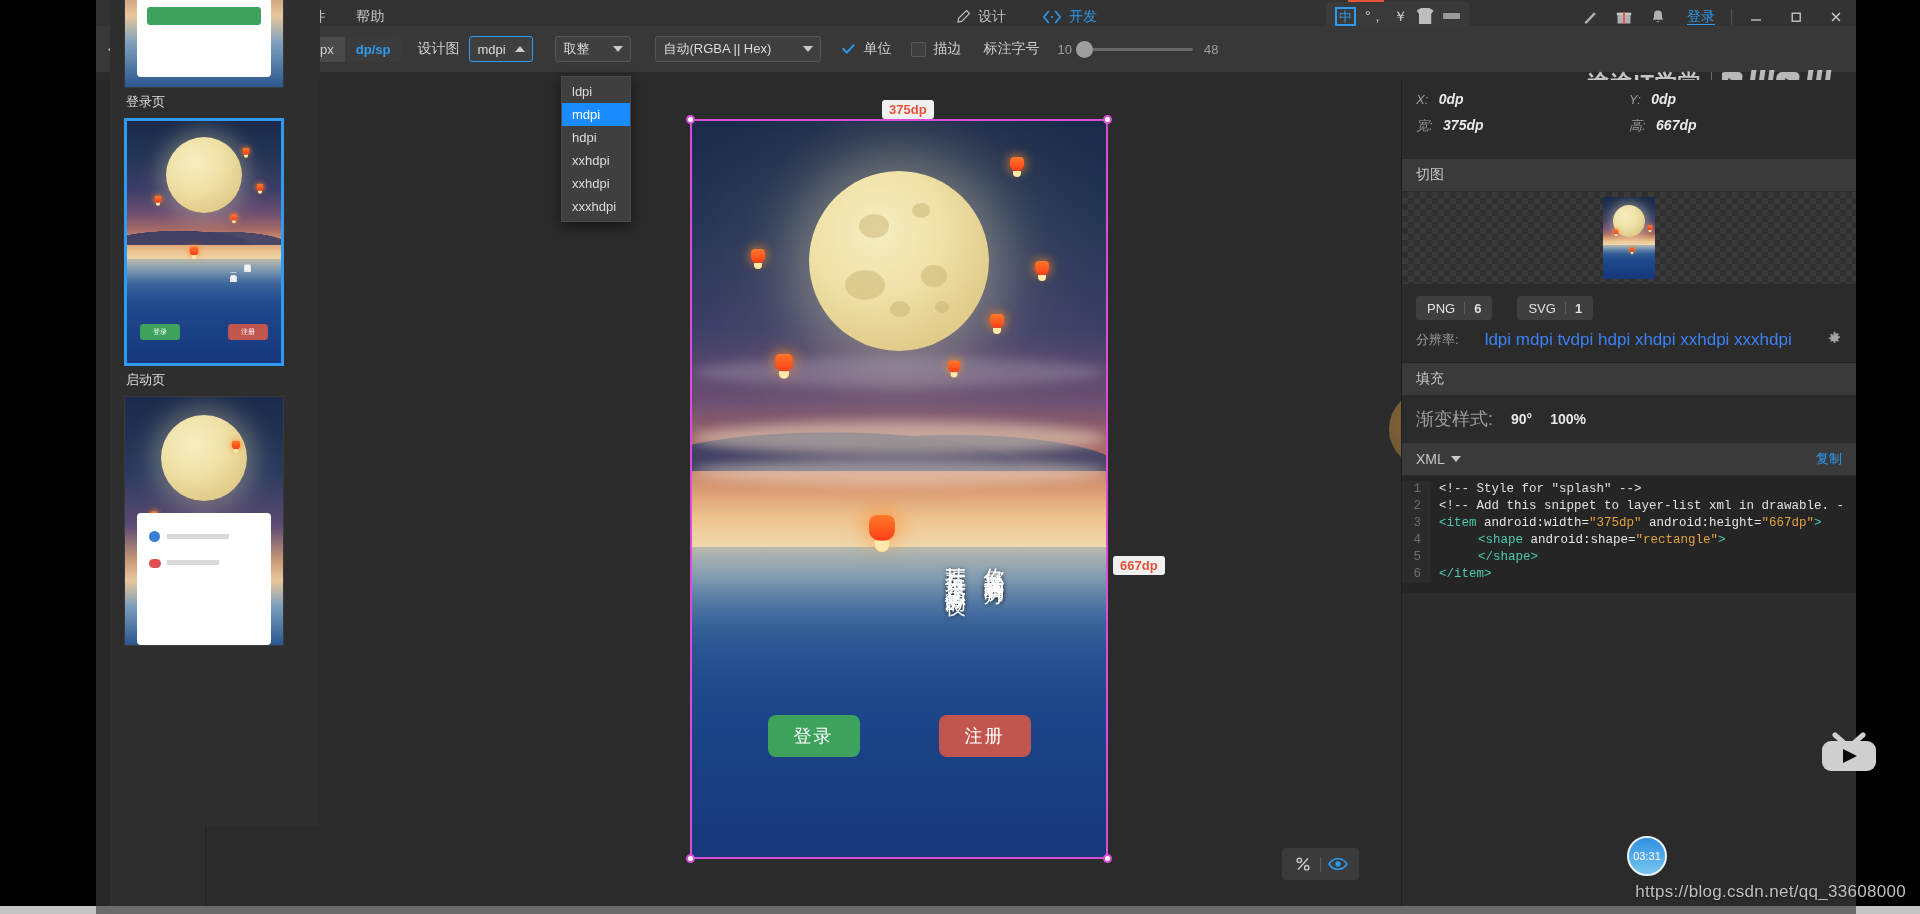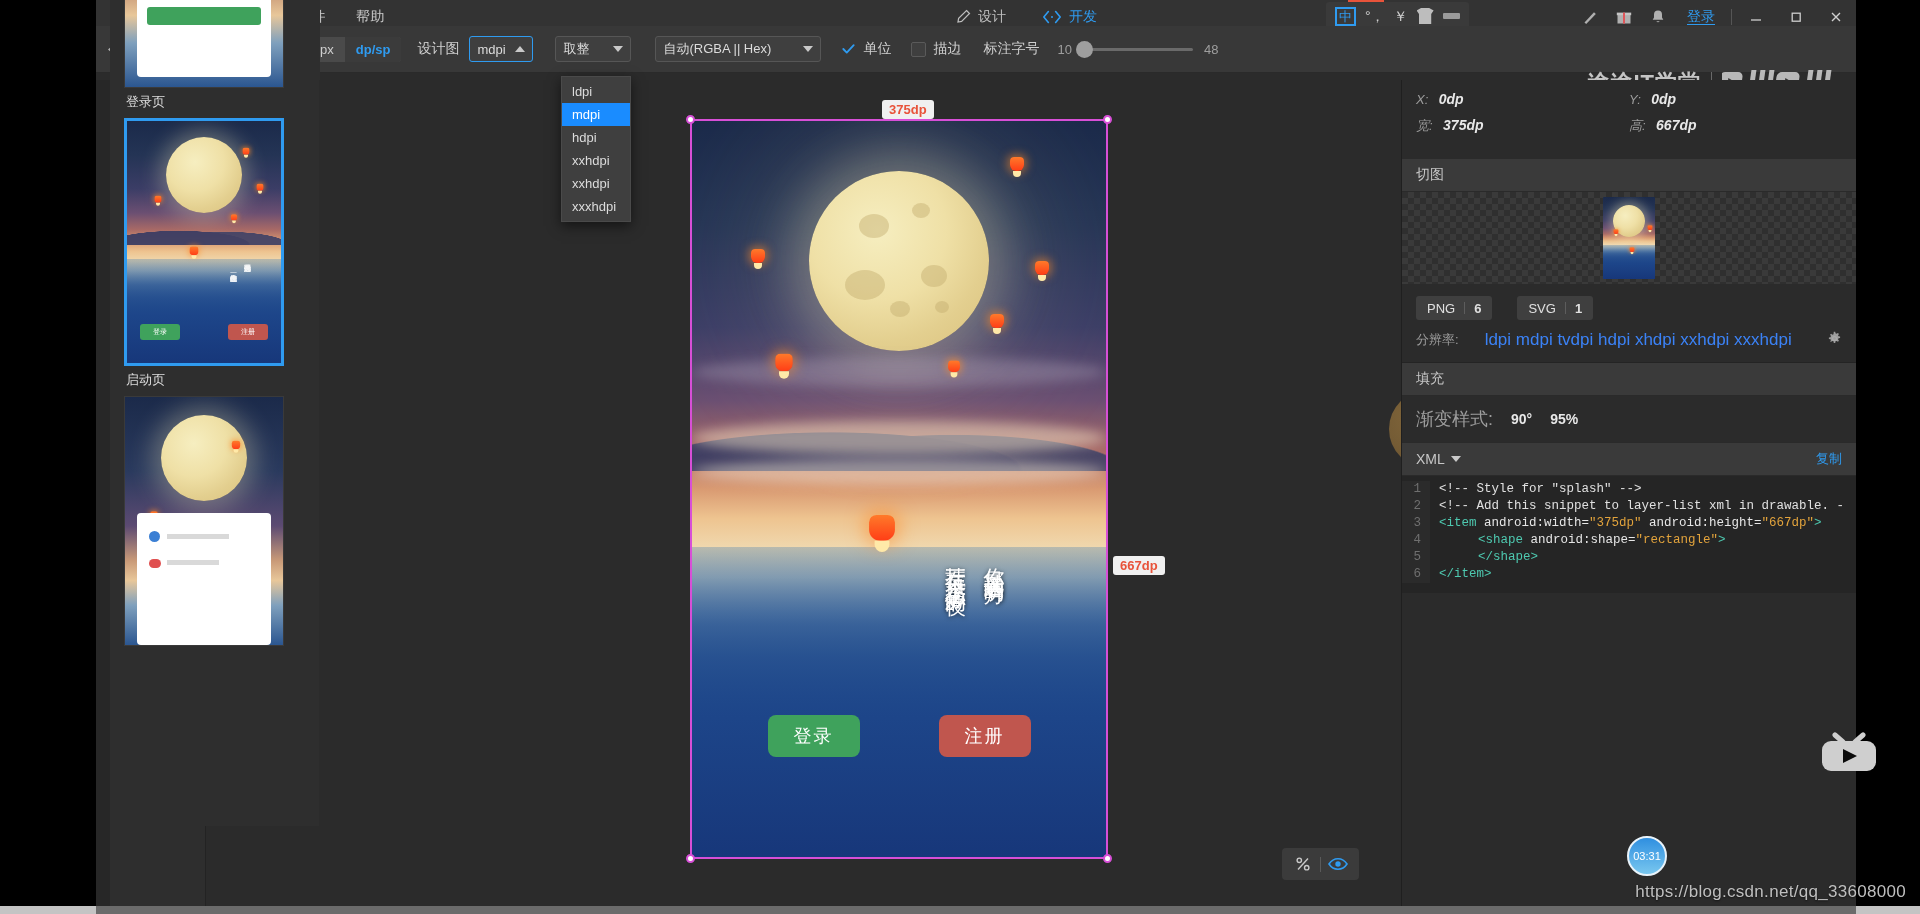--- a/index.html
+++ b/index.html
@@ -771,21 +771,21 @@
               <path d="M7.2.8h1.6l.25 1.7 1.2.5 1.4-1 1.13 1.13-1 1.4.5 1.2 1.7.25v1.6l-1.7.25-.5 1.2 1 1.4-1.13 1.13-1.4-1-1.2.5-.25 1.7H7.2l-.25-1.7-1.2-.5-1.4 1L3.22 11.3l1-1.4-.5-1.2-1.7-.25V6.85l1.7-.25.5-1.2-1-1.4L4.35 2.87l1.4 1 1.2-.5z" fill="#aaa" opacity=".9"></path>
             </svg>
         </span>
       </div>
 
       <div class="sec-head">填充</div>
 
       <div class="fill-row">
         <span class="fill-k">渐变样式:</span>
         <span class="fill-v">90°</span>
-        <span class="fill-v">95%</span>
+        <span class="fill-v">100%</span>
       </div>
 
       <div class="xml-head">
         <span class="xml-title">
           <span>XML</span>
           <span class="caret-down"></span>
         </span>
         <span class="xml-copy">复制</span>
       </div>
 

